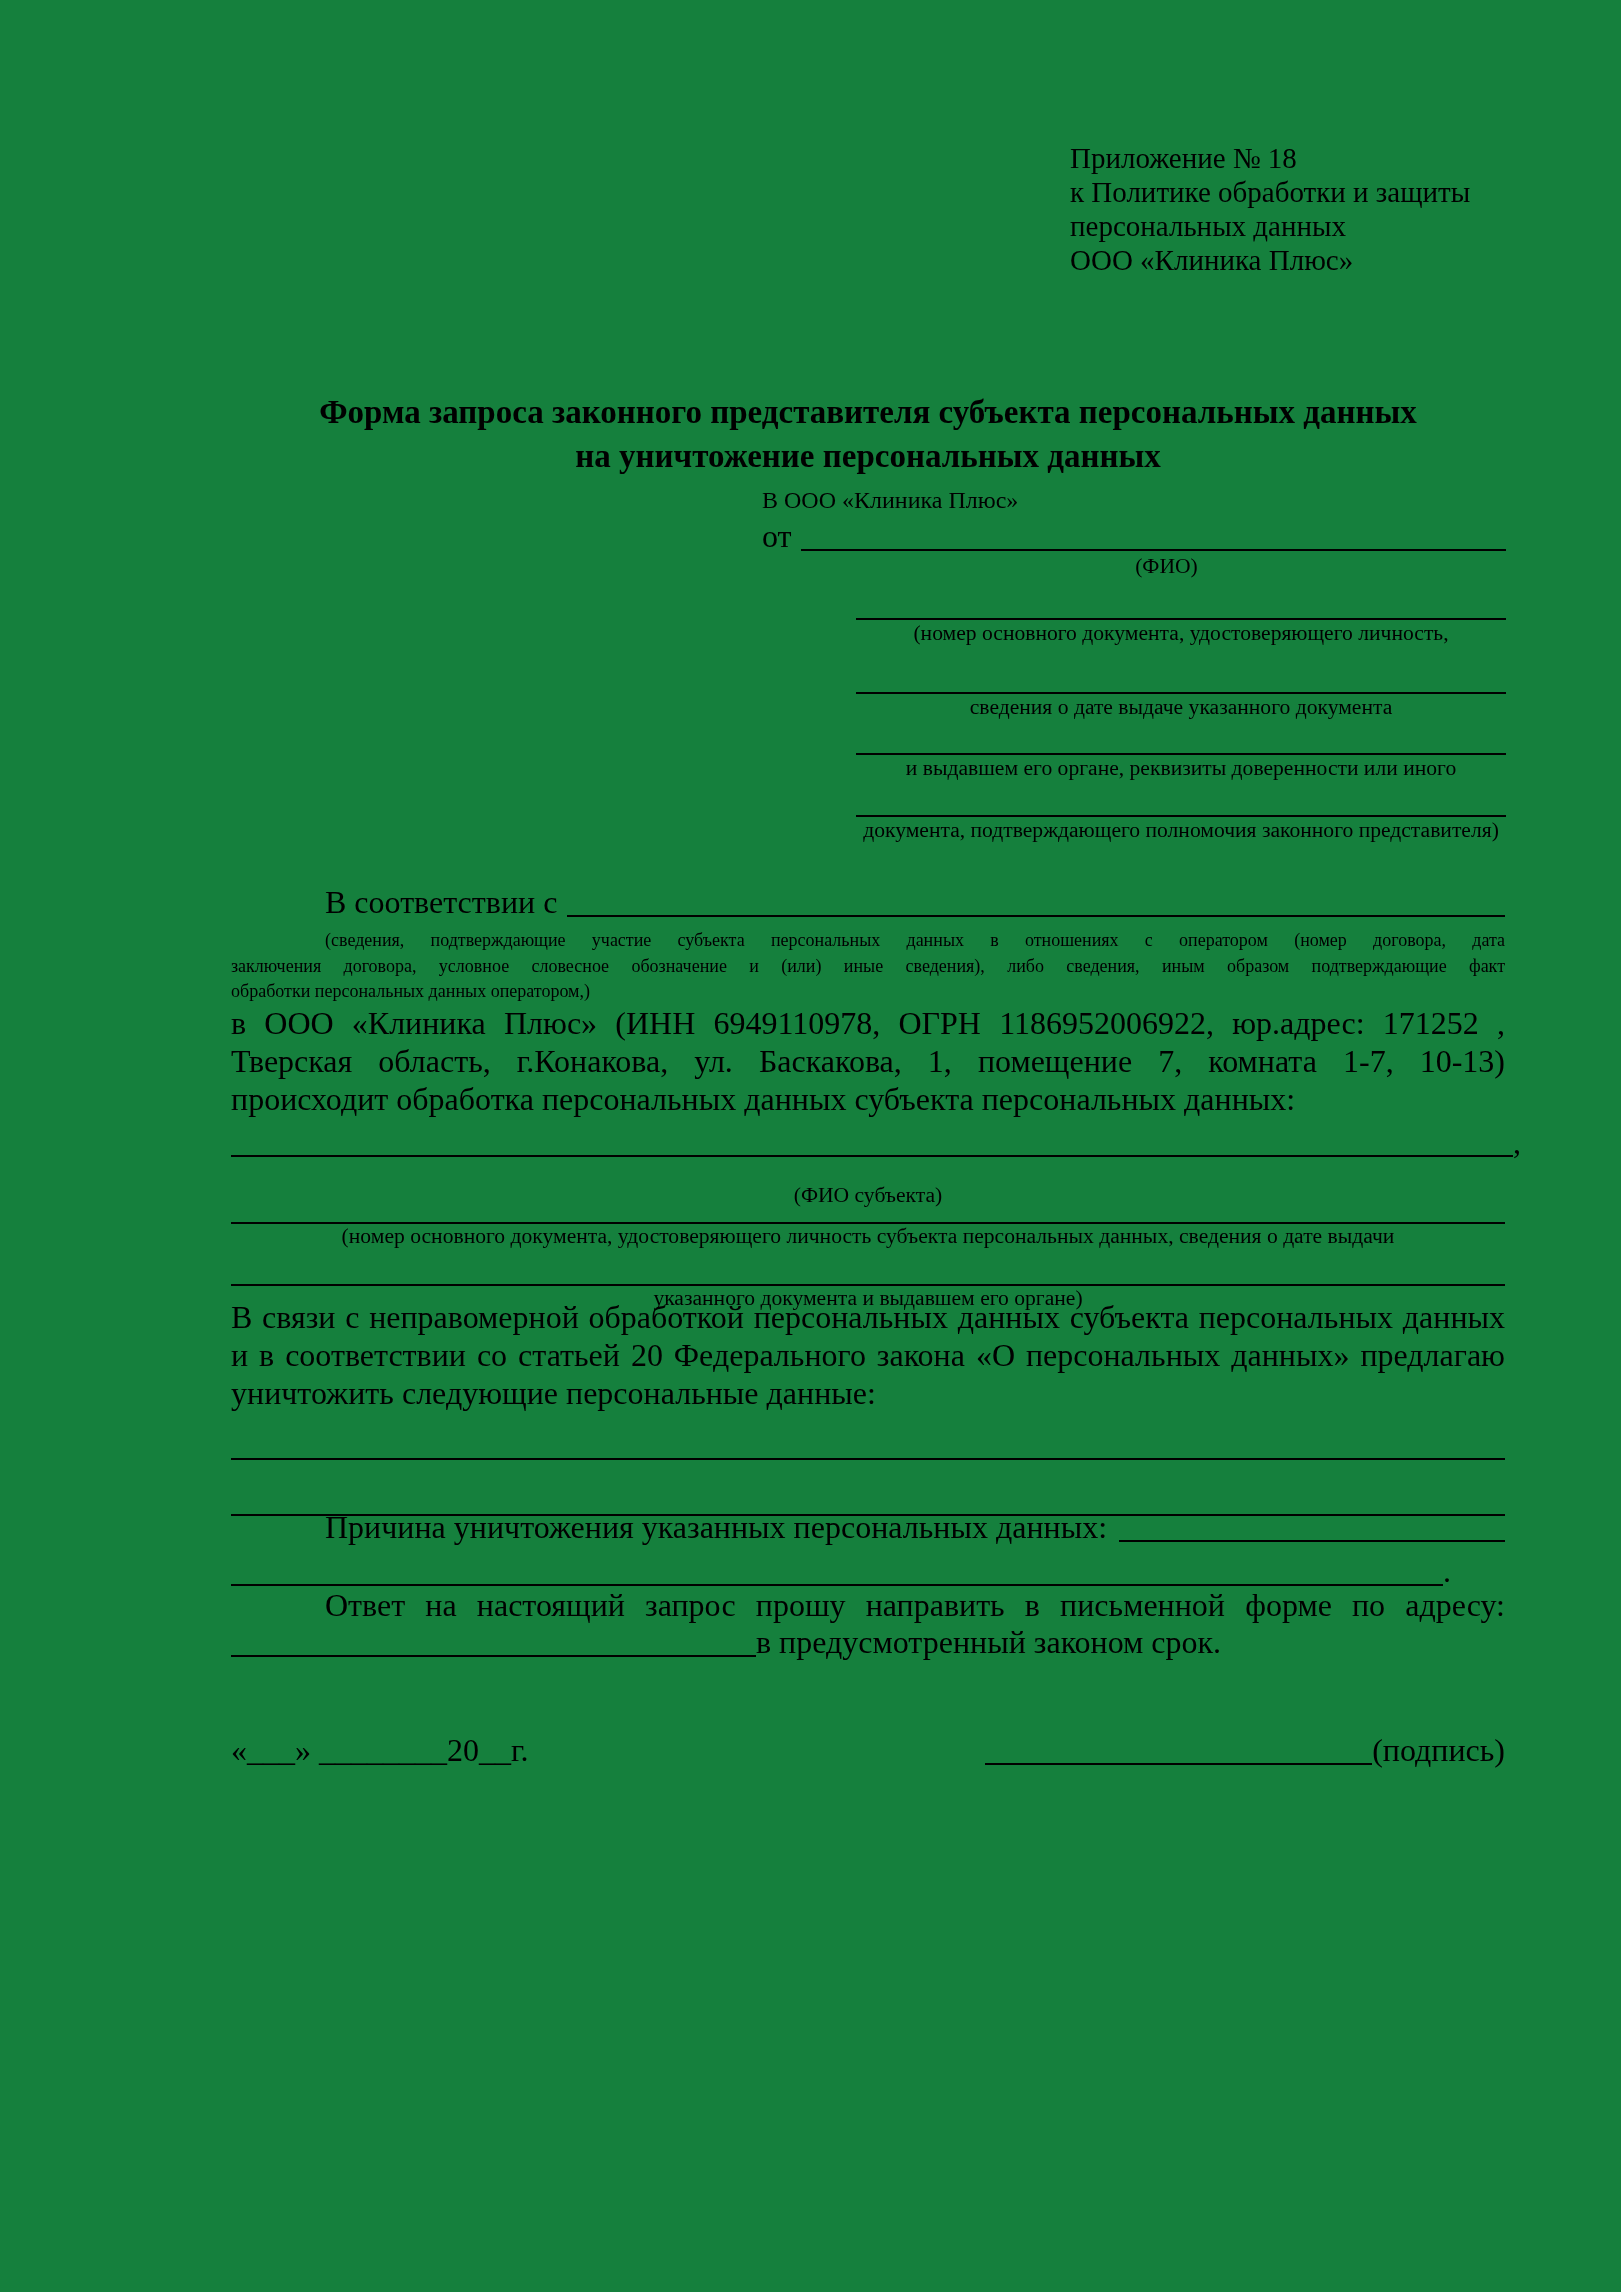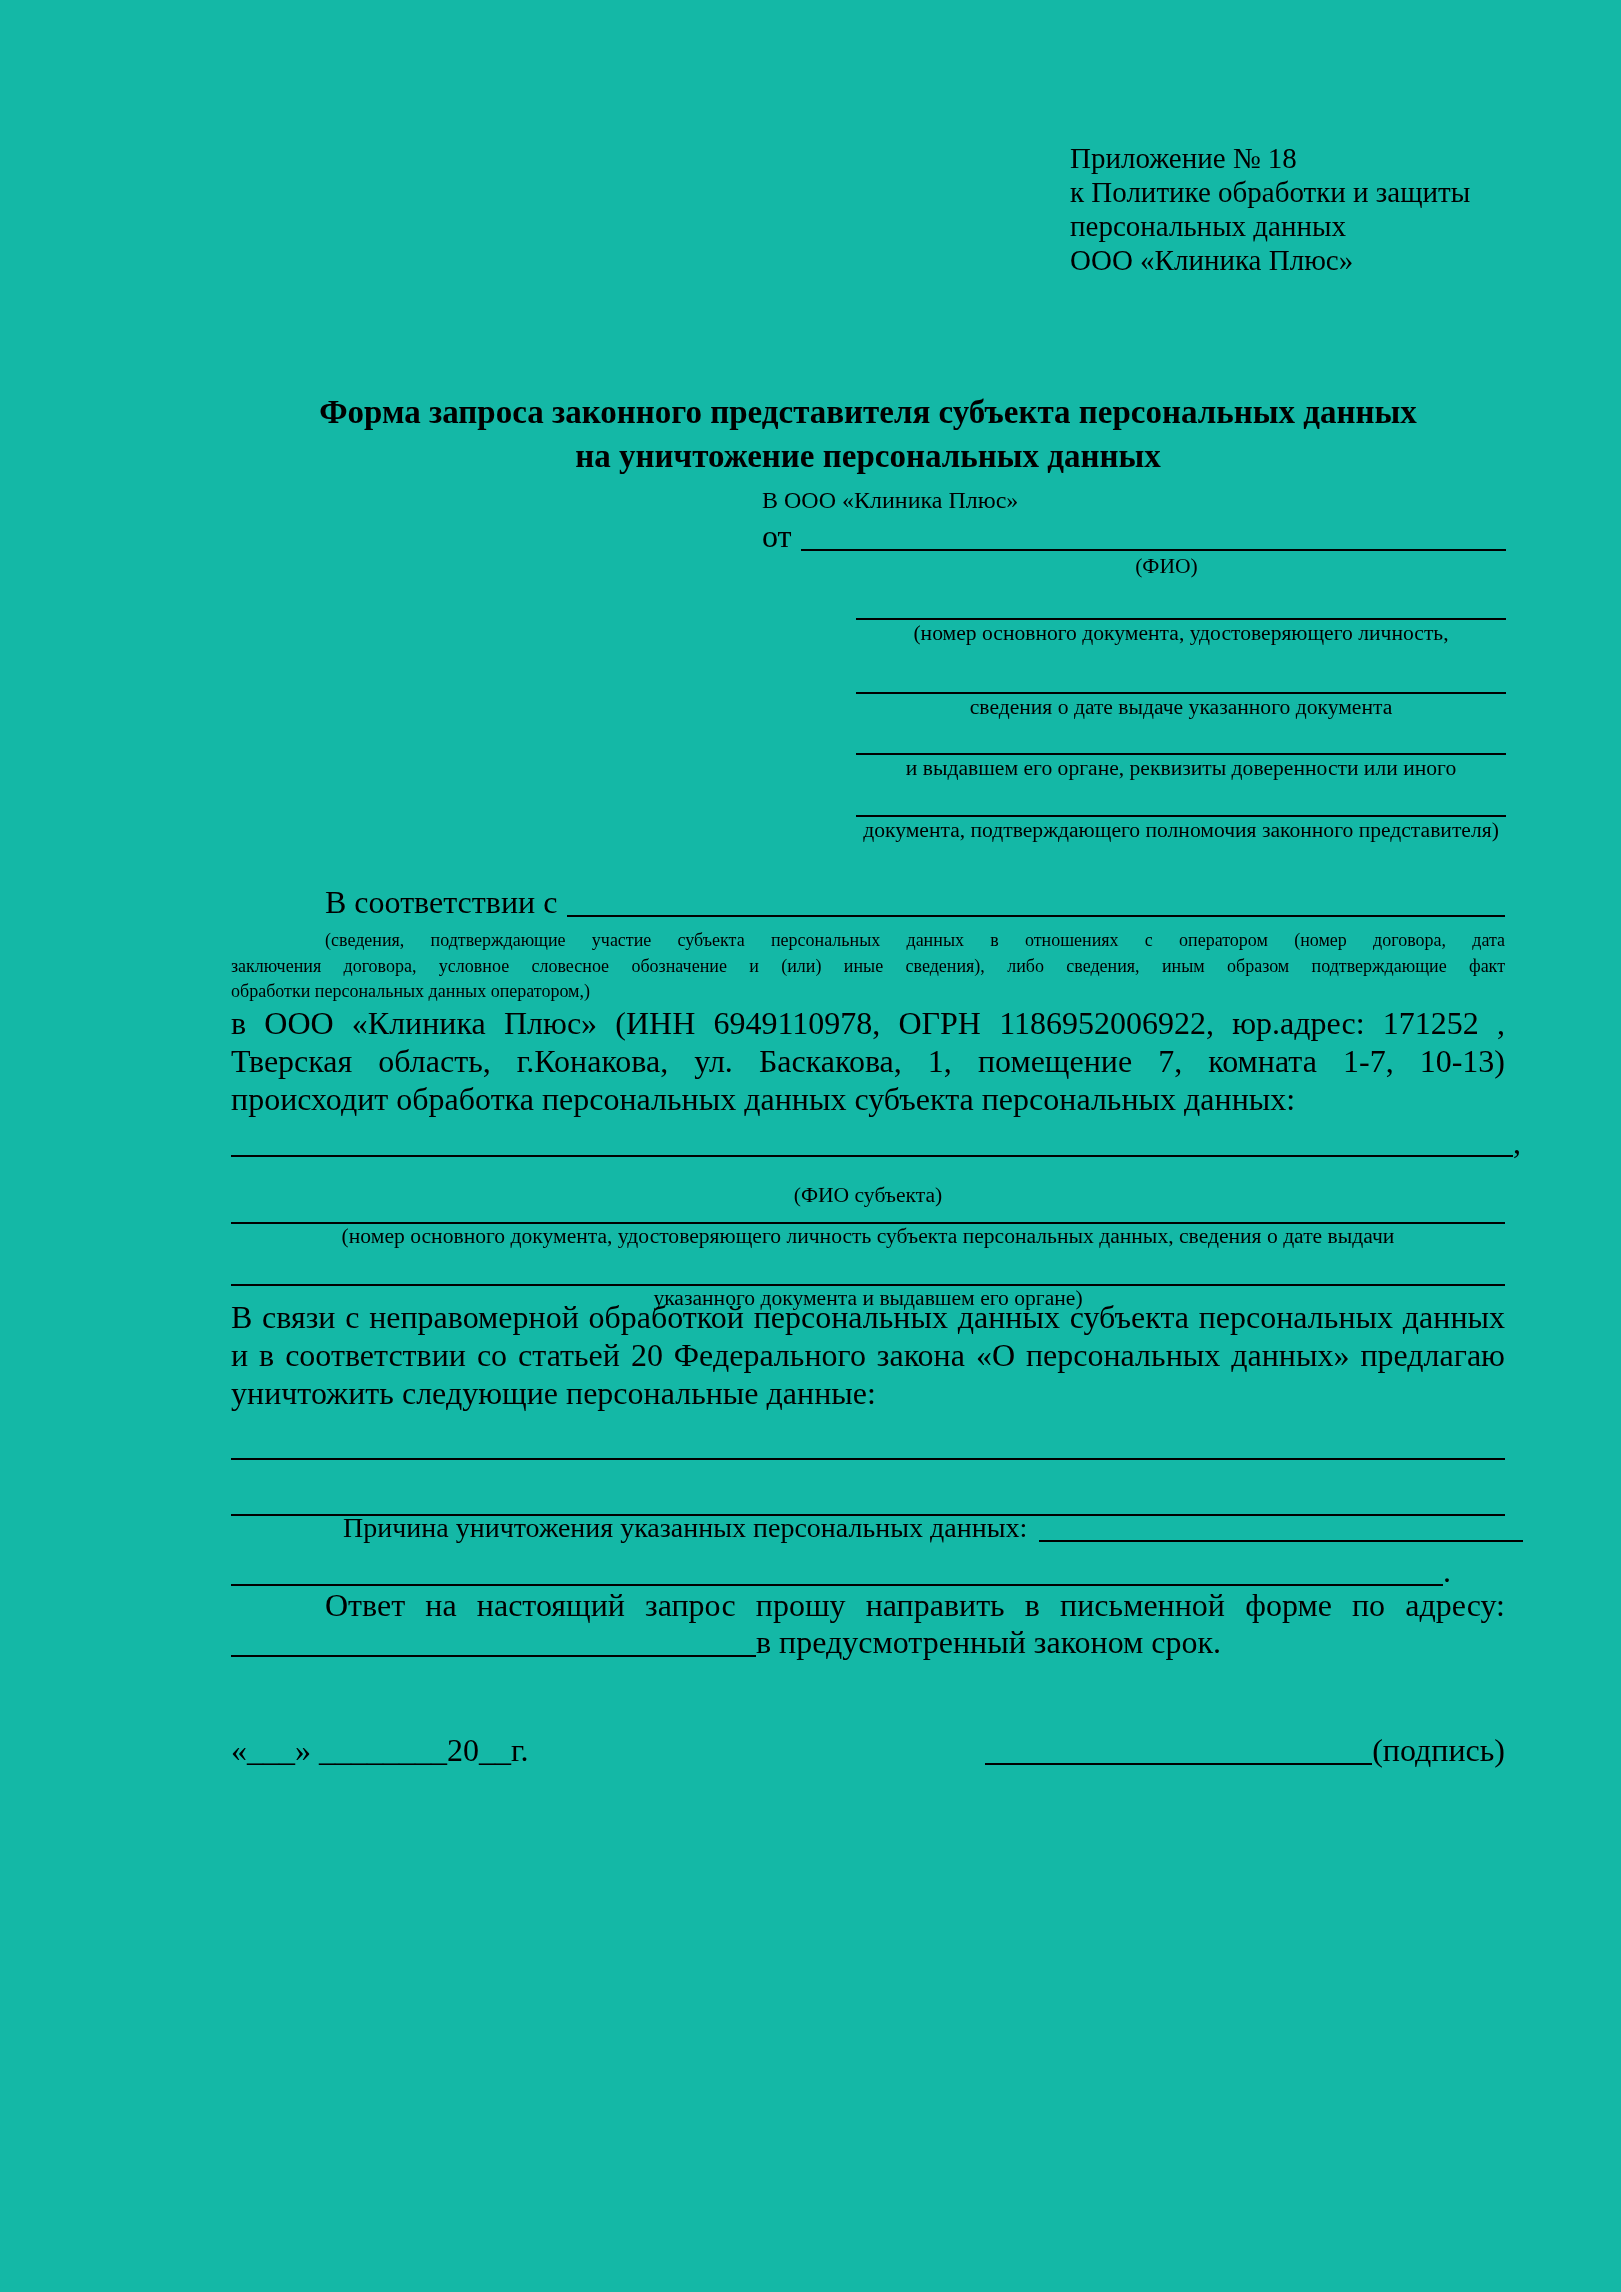--- a/index.html
+++ b/index.html
@@ -1,19 +1,19 @@
 <!DOCTYPE html>
 <html><head>
 <meta charset="utf-8">
 <style>
   html,body{margin:0;padding:0;background:#e8e8e8;}
   .page{
     position:relative;
     width:1621px;height:2293px;
-    background:#14b8a6;
+    background:#15803d;
     margin:0 auto;
     font-family:"Liberation Serif","DejaVu Serif",serif;
     color:#000;
     overflow:hidden;
   }
   .abs{position:absolute;}
   
   .annex{left:1070px;top:141px;font-size:29px;line-height:34px;}
   
   .title{left:231px;top:390px;width:1274px;text-align:center;font-weight:bold;font-size:33px;line-height:44px;}
@@ -38,21 +38,21 @@
   
   .para{left:231px;width:1274px;font-size:32px;line-height:38px;}
   .para .jl{text-align:justify;text-align-last:justify;}
   .operator{top:1004px;}
   .demand{top:1298px;}
   
   .subj1{left:231px;top:1124px;width:1290px;display:flex;font-size:32px;line-height:37px;}
   .ccap{left:231px;width:1274px;text-align:center;font-size:21.6px;line-height:23.5px;}
   .hline{left:231px;width:1274px;height:25.5px;border-bottom:2px solid #000;}
   
-  .reason-row{left:249px;top:1509px;width:1274px;display:flex;font-size:28px;line-height:37px;}
+  .reason-row{left:231px;top:1509px;width:1274px;display:flex;font-size:32px;line-height:37px;}
   .reason-row .txt{white-space:nowrap;margin-left:94px;}
   .reason-row .uline{margin-left:11.8px;}
   .dot-row{left:231px;top:1553px;width:1220px;display:flex;font-size:32px;line-height:37px;}
   .resp1{left:231px;top:1586px;width:1274px;font-size:32px;line-height:38px;text-indent:94px;text-align:justify;text-align-last:justify;}
   .resp2{left:231px;top:1624px;width:1274px;display:flex;font-size:32px;line-height:37px;}
   .resp2 .uline{flex:none;width:525px;}
   .resp2 .txt{white-space:nowrap;}
   
   .sig-row{left:231px;top:1732px;width:1274px;display:flex;font-size:32px;line-height:37px;}
   .sig-row .spacer{flex:1;border:none;}

